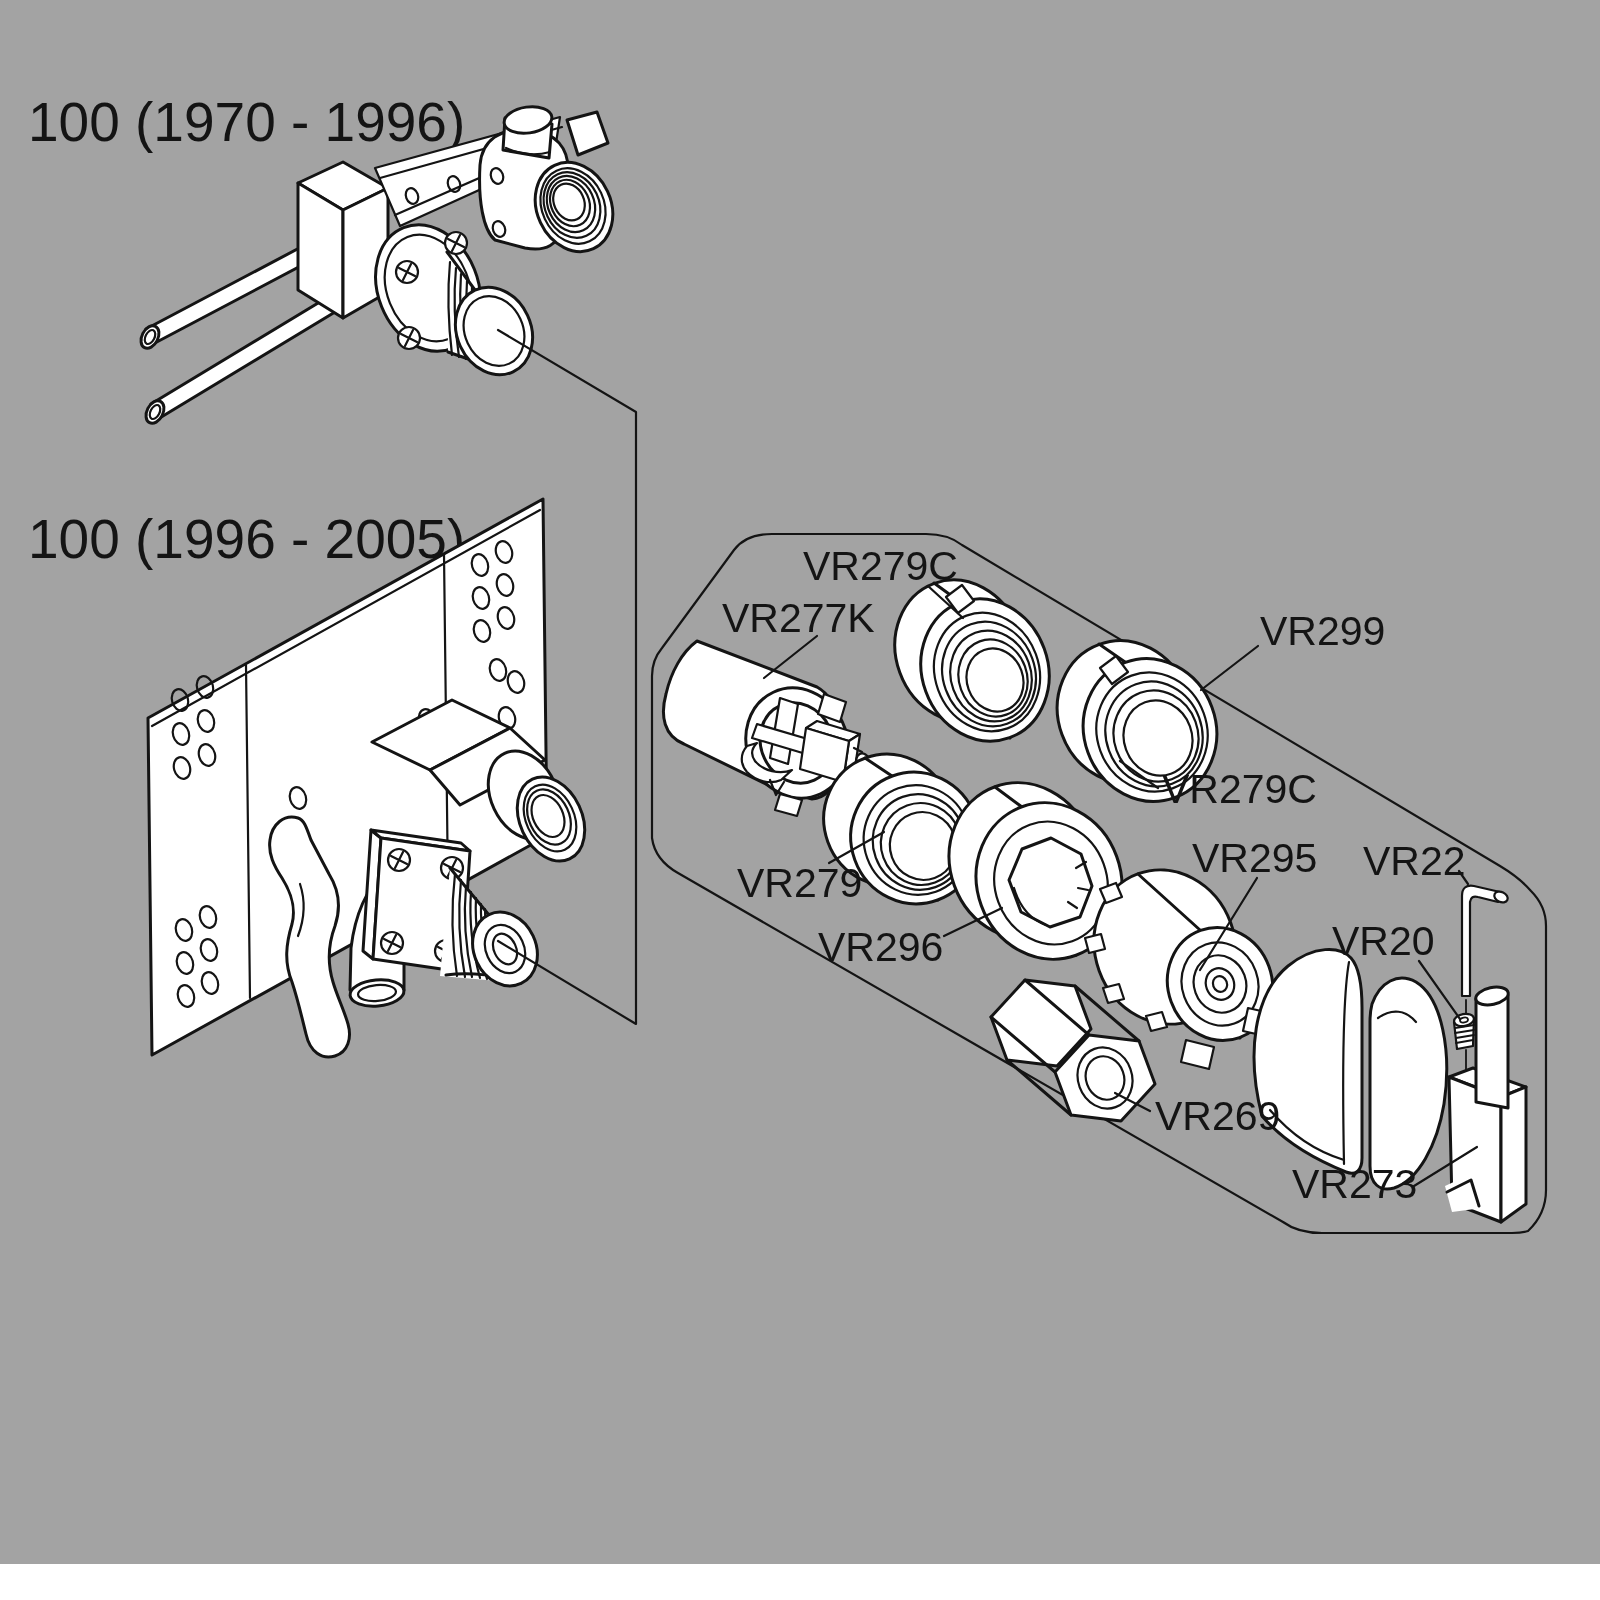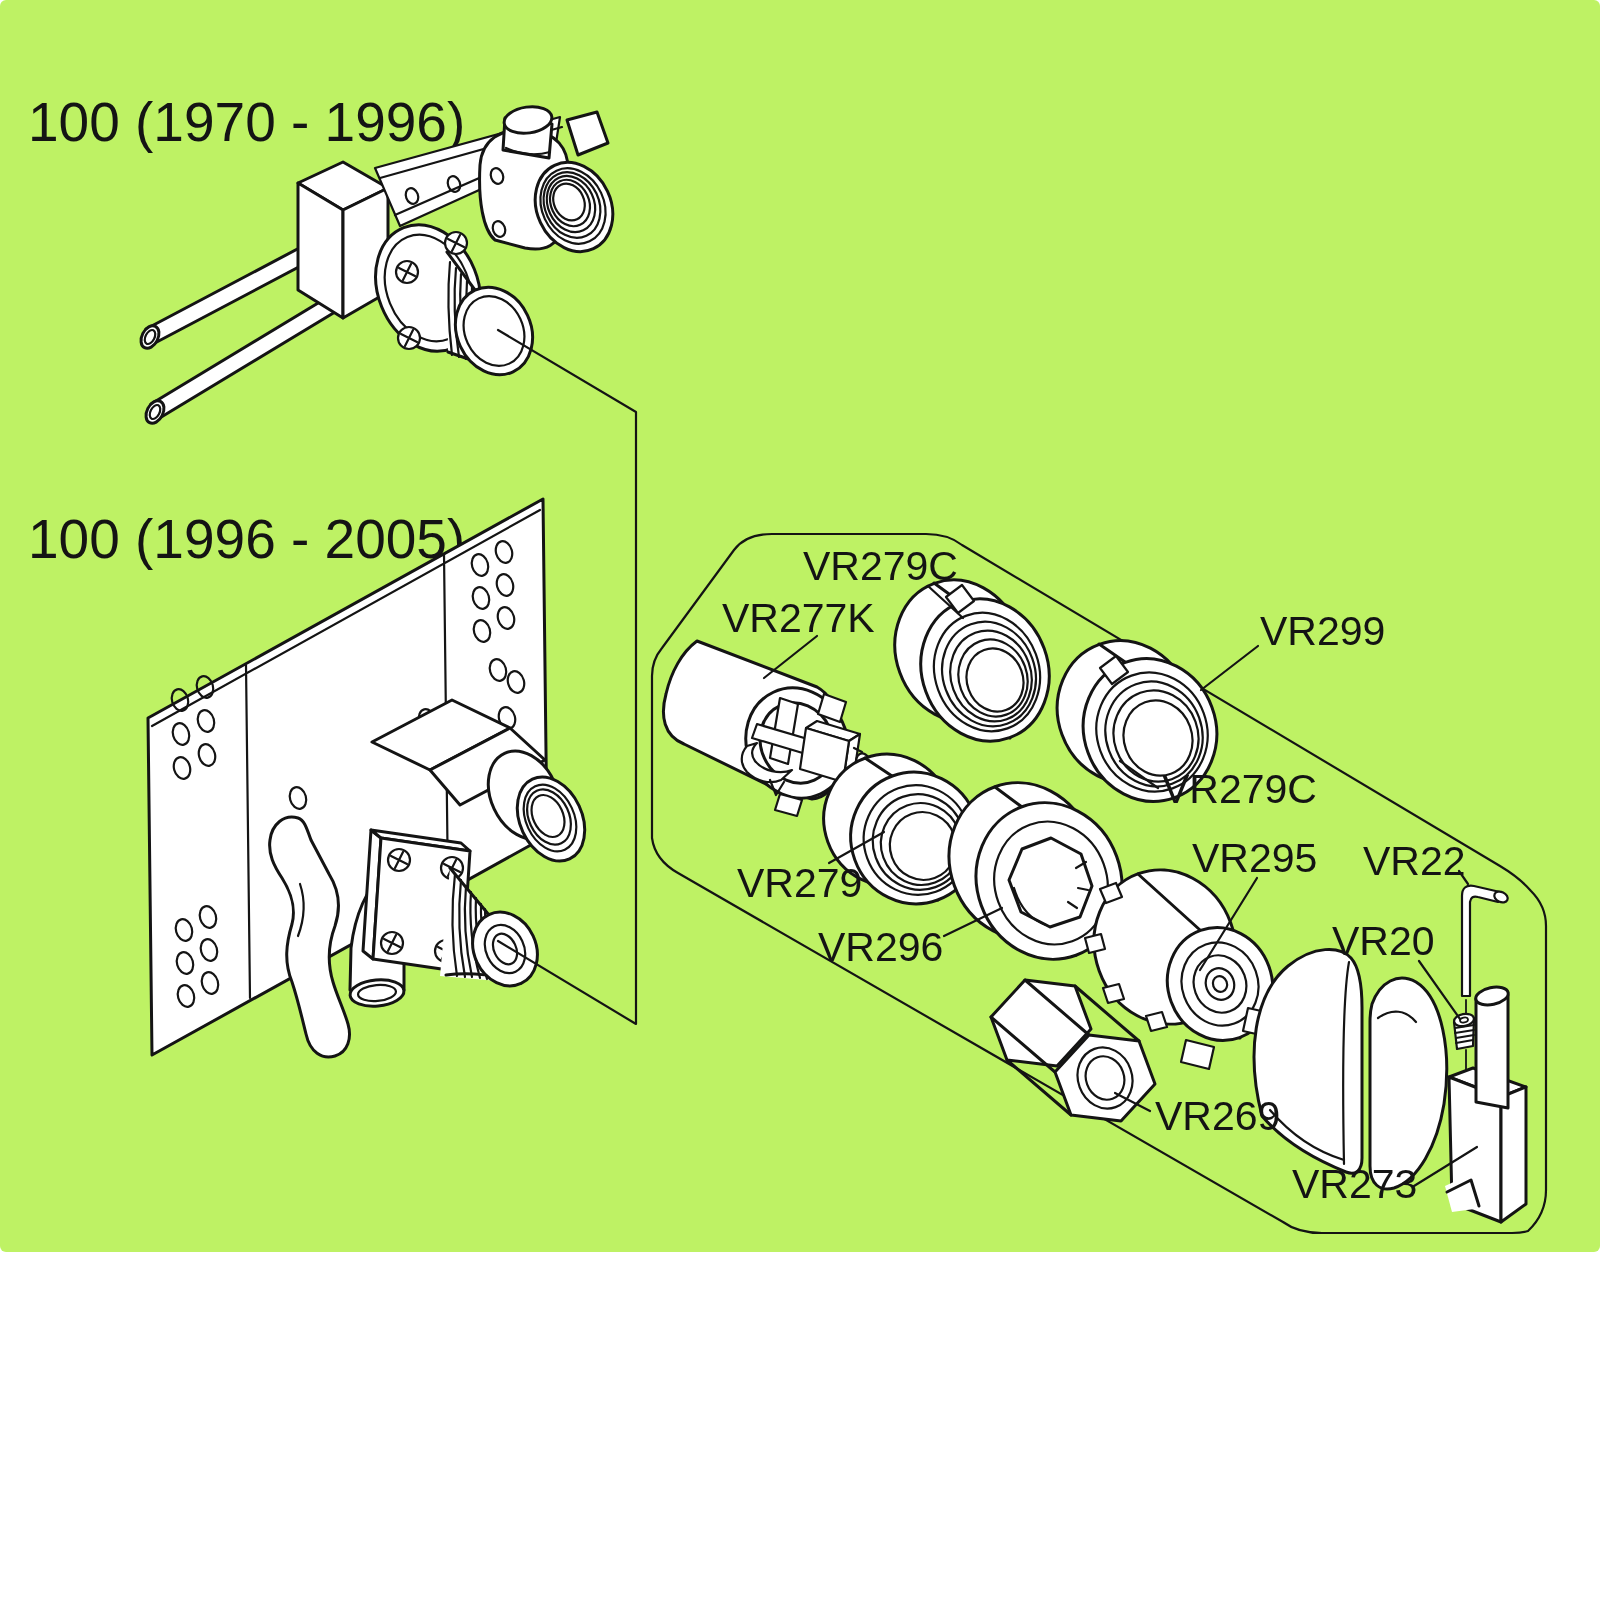--- a/index.html
+++ b/index.html
@@ -1,16 +1,16 @@
 <!DOCTYPE html>
 <html><head>
 <meta charset="utf-8">
 <style>
   html,body{margin:0;padding:0;background:#ffffff;}
-  .stage{position:relative;width:1600px;height:1252px;background:#bef264;overflow:hidden;border-radius:6px;}
+  .stage{position:relative;width:1600px;height:1564px;background:#a3a3a3;overflow:hidden;}
   svg{display:block;}
   .ln{fill:none;stroke:#141414;stroke-linecap:round;stroke-linejoin:round;}
   .wh{fill:#ffffff;stroke:#141414;stroke-linecap:round;stroke-linejoin:round;}
   .w3{stroke-width:3;}
   .w2{stroke-width:2.2;}
   .w15{stroke-width:1.8;}
   .title{font-family:"Liberation Sans",sans-serif;font-size:55px;fill:#141414;}
   .plabel{font-family:"Liberation Sans",sans-serif;font-size:41px;fill:#141414;}
 </style>
 </head>

